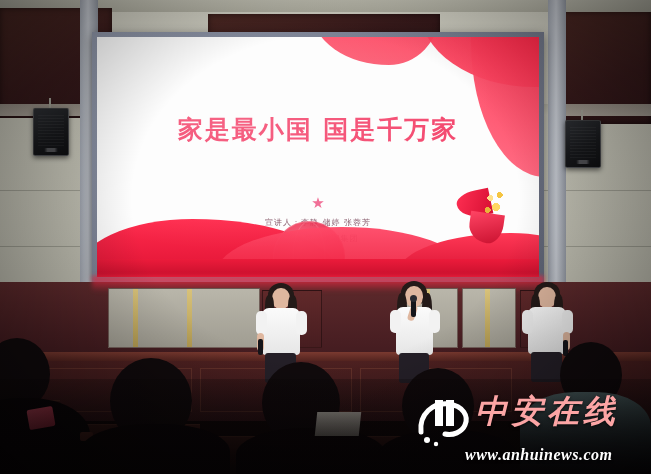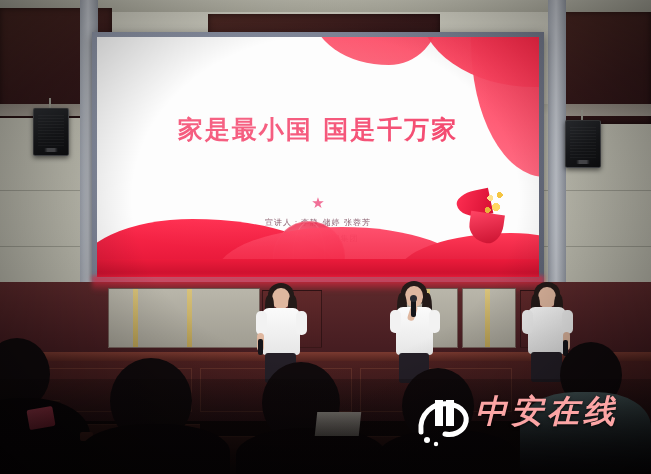--- a/index.html
+++ b/index.html
@@ -415,15 +415,16 @@
     <div class="wm-logo">
       <svg viewBox="0 0 60 58" width="60" height="58" aria-hidden="true">
         <path d="M8 40 C6 22 20 10 36 12 C50 14 56 24 52 33 C49 40 40 44 32 42" fill="none" stroke="#ffffff" stroke-width="5" stroke-linecap="round"></path>
         <rect x="22" y="8" width="8" height="26" fill="#ffffff"></rect>
         <rect x="33" y="8" width="8" height="26" fill="#ffffff"></rect>
         <circle cx="14" cy="48" r="3" fill="#ffffff"></circle>
         <circle cx="23" cy="52" r="2.2" fill="#ffffff"></circle>
       </svg>
     </div>
     <div class="wm-text">中安在线</div>
+    <div class="wm-url">www.anhuinews.com</div>
   </div>
 
 </div>
 
 </body></html>

